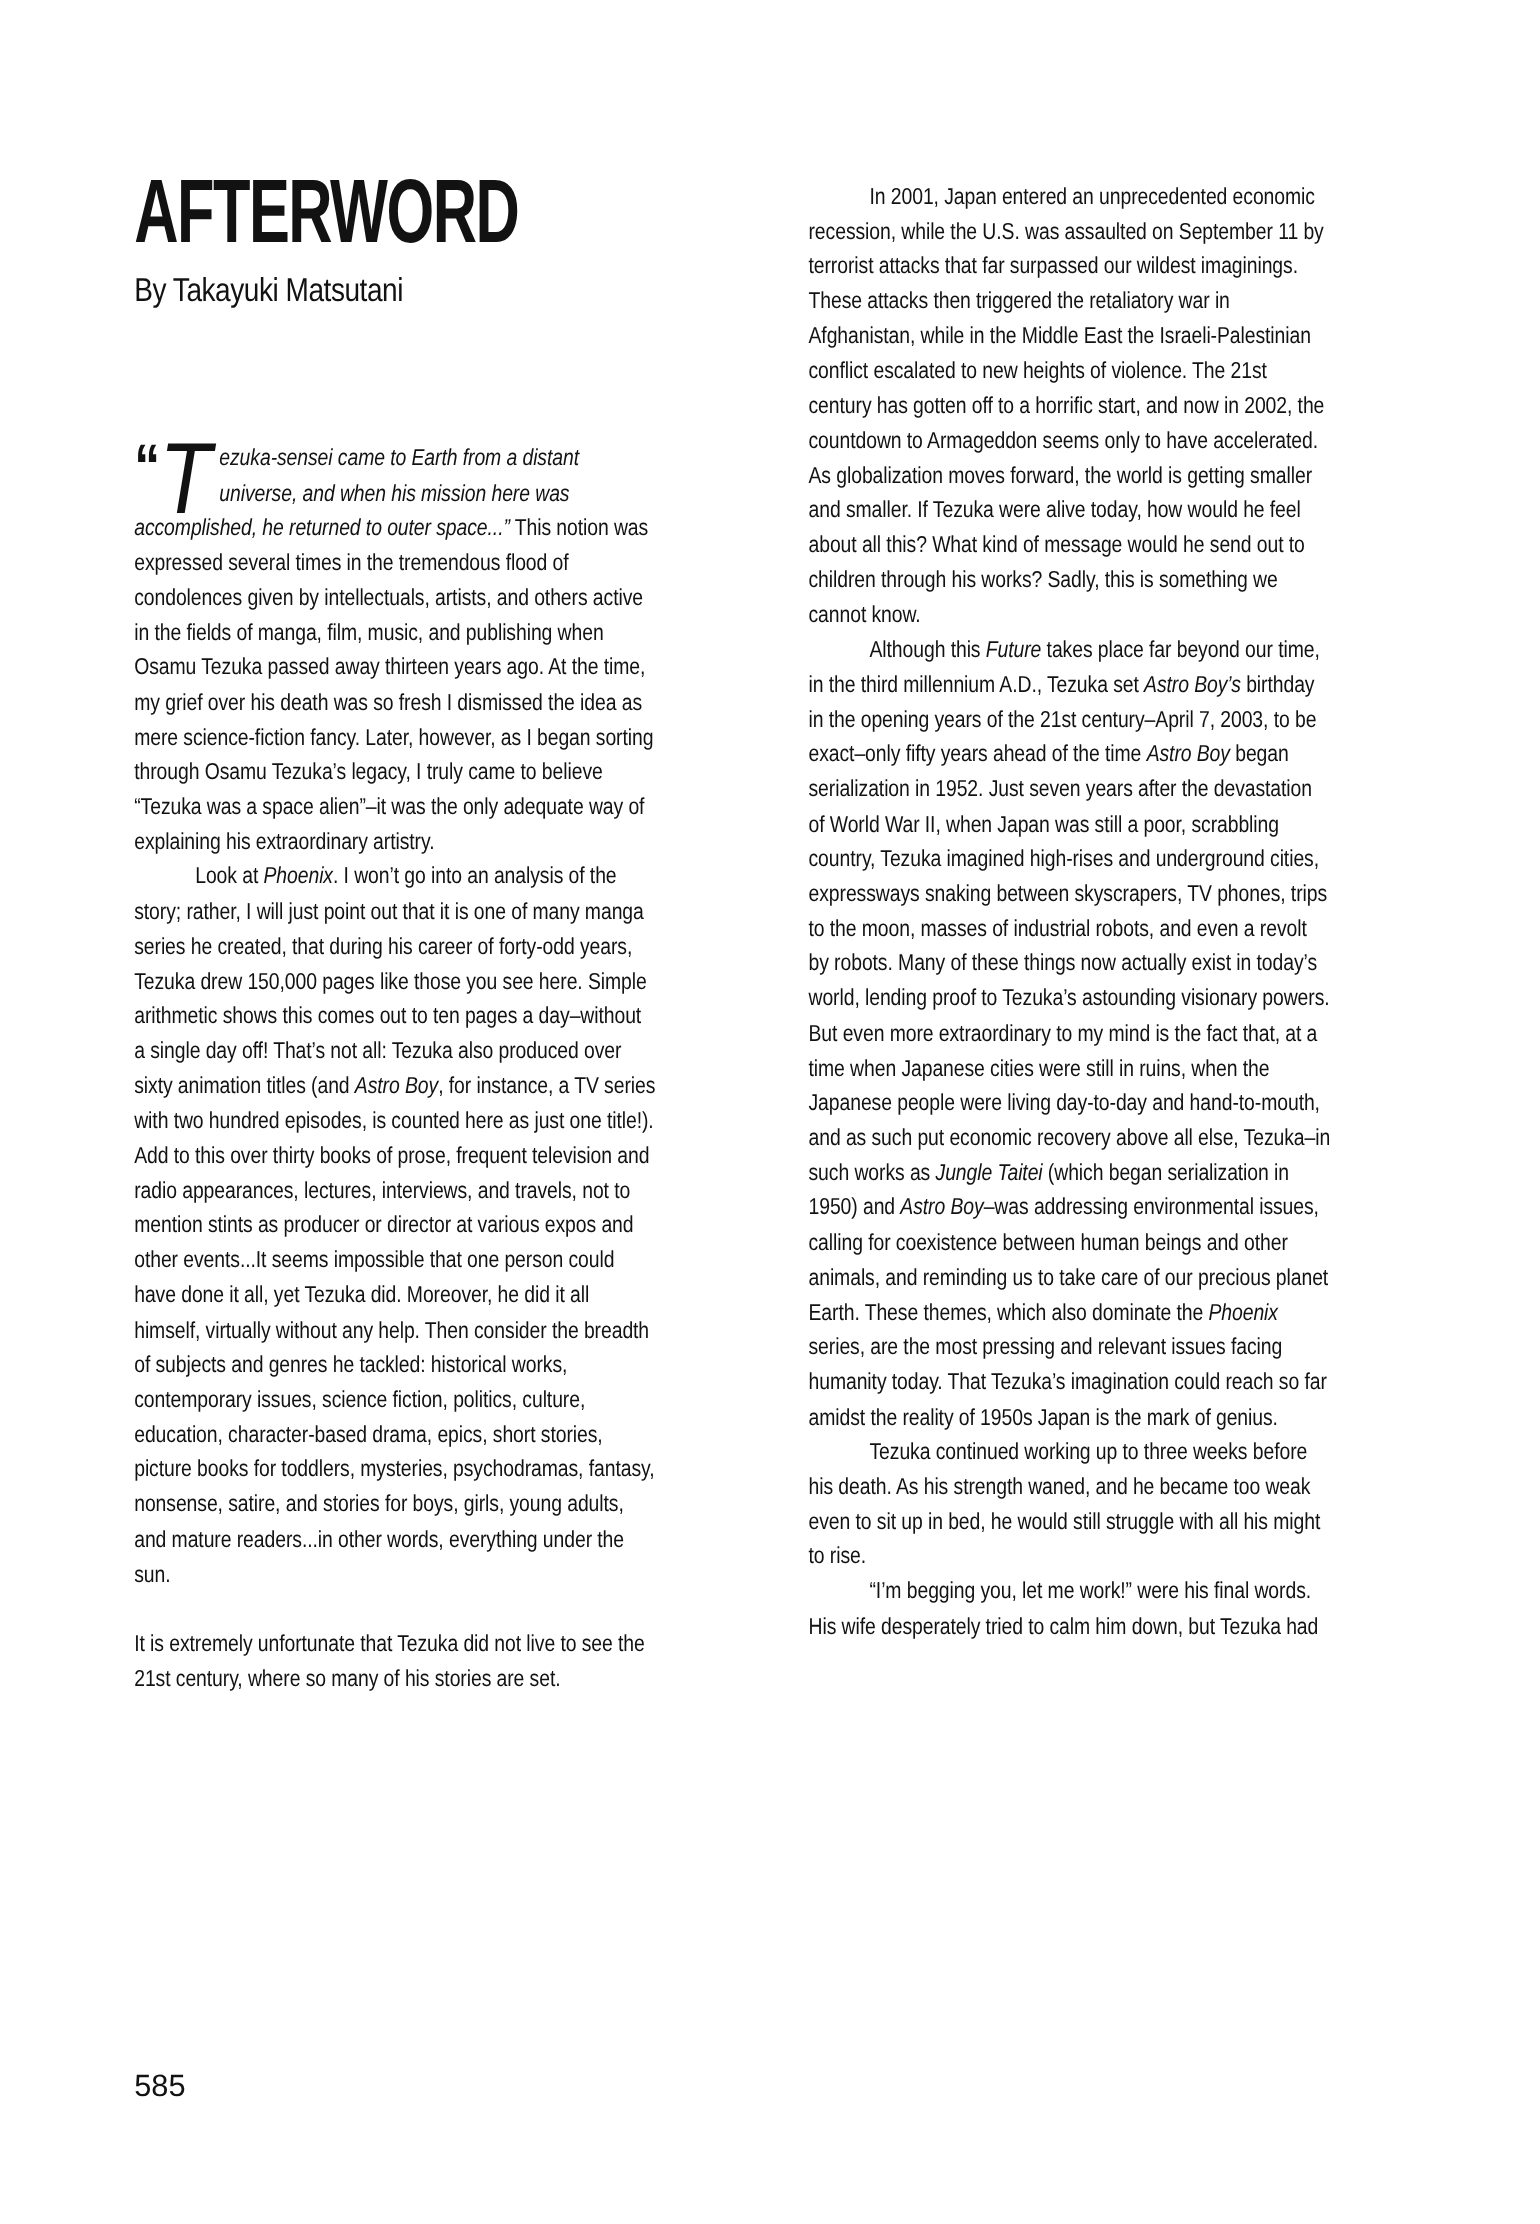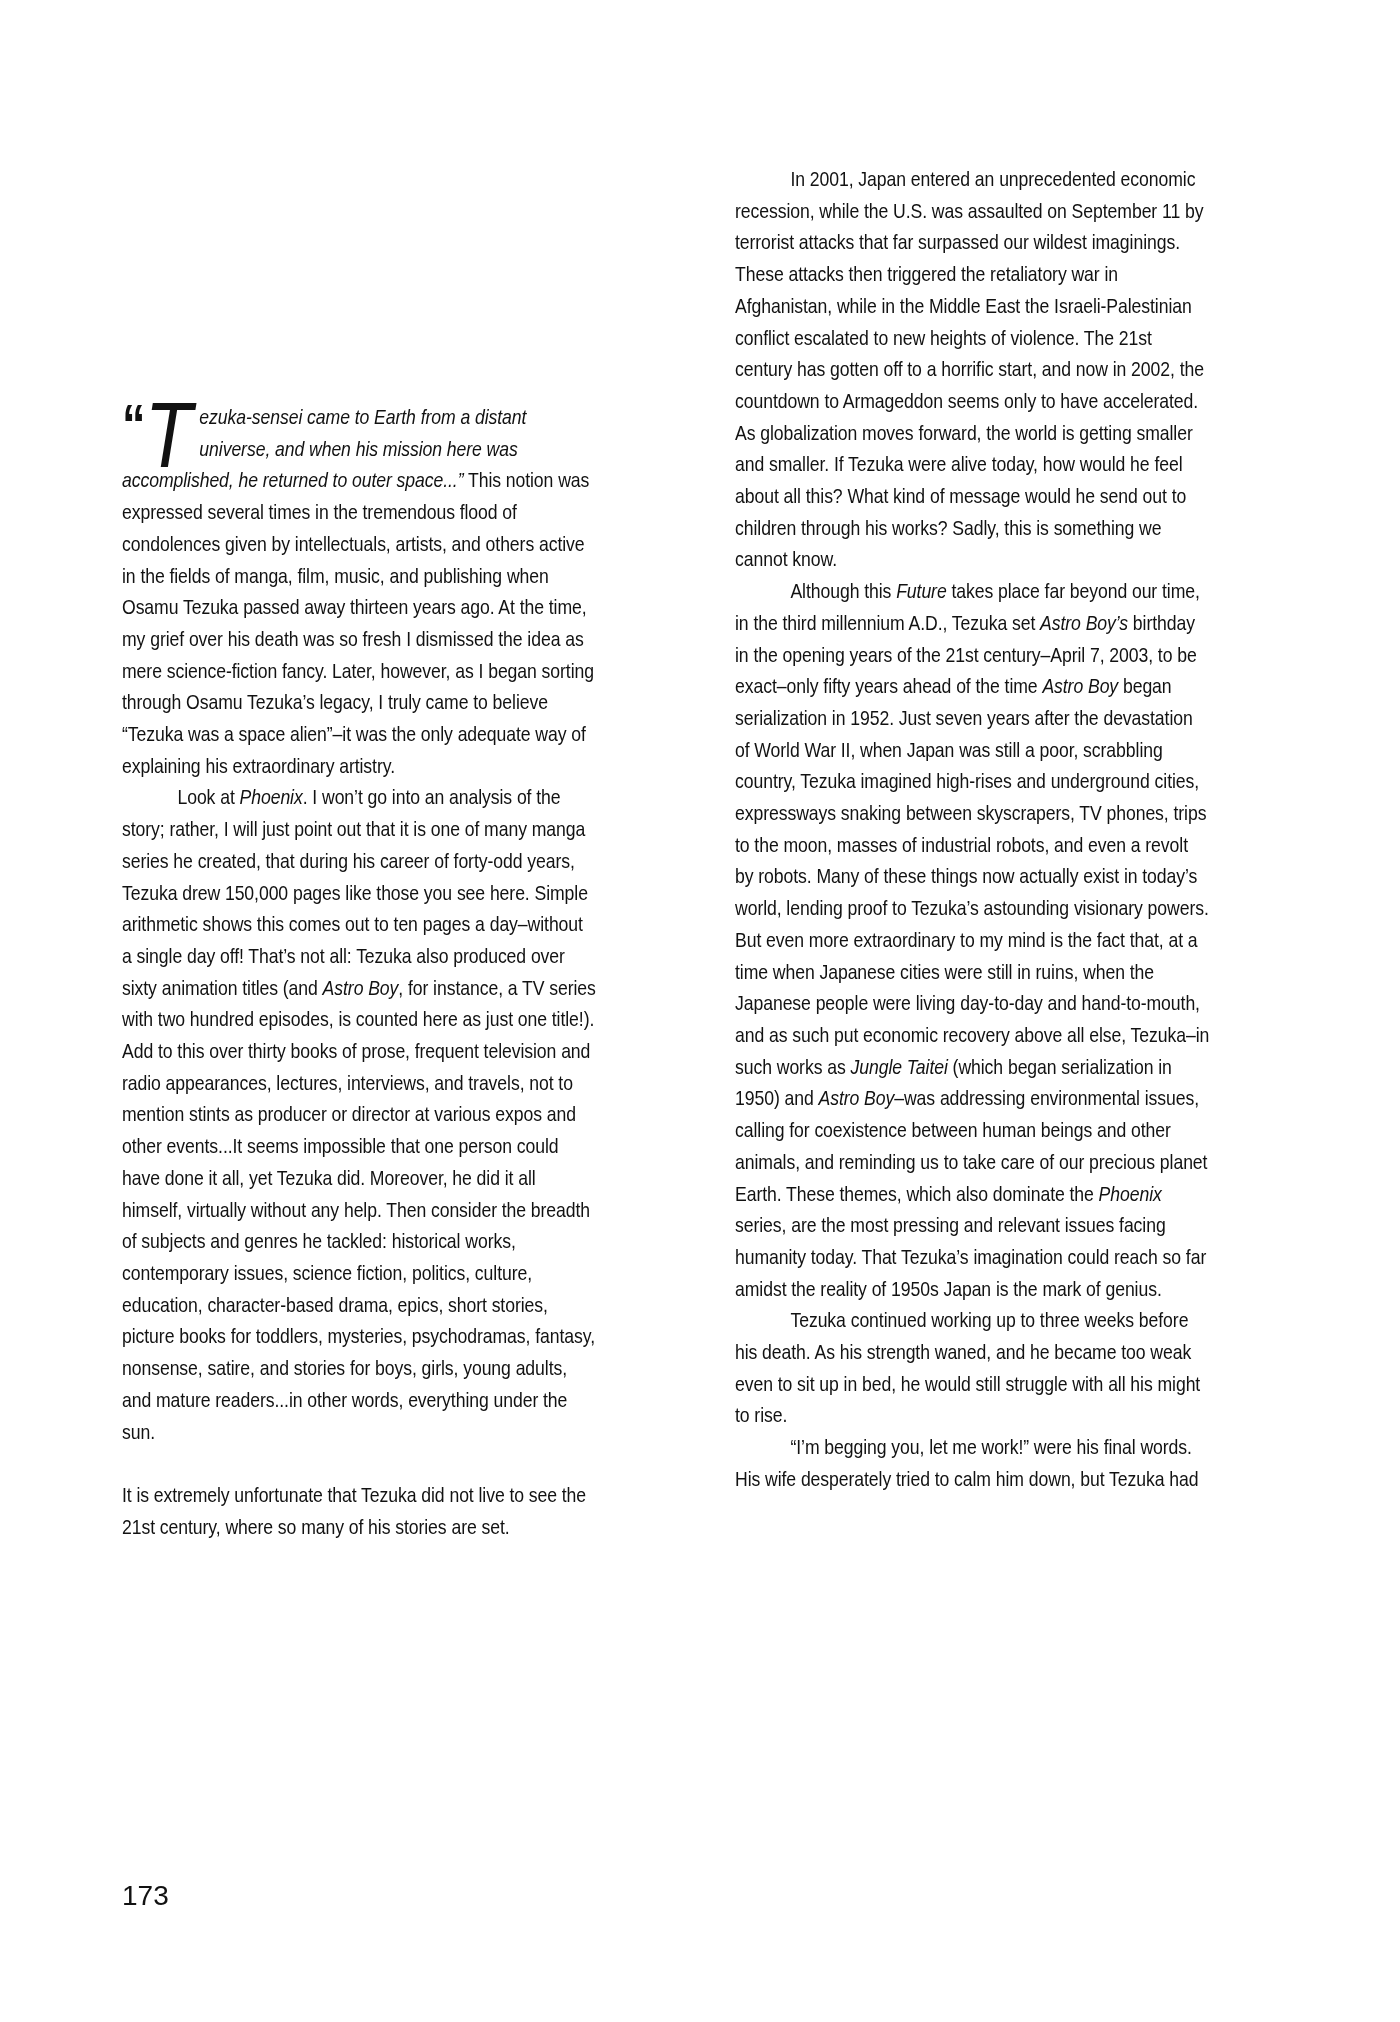--- a/index.html
+++ b/index.html
@@ -72,32 +72,36 @@
     top:1880px;
     font-size:28px;
     letter-spacing:0;
   }
 </style>
 </head>
 <body>
 
 <div class="page">
 
+  <div class="title-block">
+    <h1 class="title">AFTERWORD</h1>
+    <div class="byline">By Takayuki Matsutani</div>
+  </div>
 
   <div class="col col-left">
       <p><span class="opener">
           <span class="oq">“</span>
           <span class="ot">T</span>
         </span><em>ezuka-sensei came to Earth from a distant universe, and when his mission here was accomplished, he returned to outer space...”</em><span> This notion was expressed several times in the tremendous flood of condolences given by intellectuals, artists, and others active in the fields of manga, film, music, and publishing when Osamu Tezuka passed away thirteen years ago. At the time, my grief over his death was so fresh I dismissed the idea as mere science-fiction fancy. Later, however, as I began sorting through Osamu Tezuka’s legacy, I truly came to believe “Tezuka was a space alien”–it was the only adequate way of explaining his extraordinary artistry.</span></p>
       <p class="indent"><span>Look at </span><em>Phoenix</em><span>. I won’t go into an analysis of the story; rather, I will just point out that it is one of many manga series he created, that during his career of forty-odd years, Tezuka drew 150,000 pages like those you see here. Simple arithmetic shows this comes out to ten pages a day–without a single day off! That’s not all: Tezuka also produced over sixty animation titles (and </span><em>Astro Boy</em><span>, for instance, a TV series with two hundred episodes, is counted here as just one title!). Add to this over thirty books of prose, frequent television and radio appearances, lectures, interviews, and travels, not to mention stints as producer or director at various expos and other events...It seems impossible that one person could have done it all, yet Tezuka did. Moreover, he did it all himself, virtually without any help. Then consider the breadth of subjects and genres he tackled: historical works, contemporary issues, science fiction, politics, culture, education, character-based drama, epics, short stories, picture books for toddlers, mysteries, psychodramas, fantasy, nonsense, satire, and stories for boys, girls, young adults, and mature readers...in other words, everything under the sun.</span></p>
       <p class="gap"><span>It is extremely unfortunate that Tezuka did not live to see the 21st century, where so many of his stories are set.</span></p>
     </div>
 
   <div class="col col-right">
       <p class="indent"><span>In 2001, Japan entered an unprecedented economic recession, while the U.S. was assaulted on September 11 by terrorist attacks that far surpassed our wildest imaginings. These attacks then triggered the retaliatory war in Afghanistan, while in the Middle East the Israeli-Palestinian conflict escalated to new heights of violence. The 21st century has gotten off to a horrific start, and now in 2002, the countdown to Armageddon seems only to have accelerated. As globalization moves forward, the world is getting smaller and smaller. If Tezuka were alive today, how would he feel about all this? What kind of message would he send out to children through his works? Sadly, this is something we cannot know.</span></p>
       <p class="indent"><span>Although this </span><em>Future</em><span> takes place far beyond our time, in the third millennium A.D., Tezuka set </span><em>Astro Boy’s</em><span> birthday in the opening years of the 21st century–April 7, 2003, to be exact–only fifty years ahead of the time </span><em>Astro Boy</em><span> began serialization in 1952. Just seven years after the devastation of World War II, when Japan was still a poor, scrabbling country, Tezuka imagined high-rises and underground cities, expressways snaking between skyscrapers, TV phones, trips to the moon, masses of industrial robots, and even a revolt by robots. Many of these things now actually exist in today’s world, lending proof to Tezuka’s astounding visionary powers. But even more extraordinary to my mind is the fact that, at a time when Japanese cities were still in ruins, when the Japanese people were living day-to-day and hand-to-mouth, and as such put economic recovery above all else, Tezuka–in such works as </span><em>Jungle Taitei</em><span> (which began serialization in 1950) and </span><em>Astro Boy</em><span>–was addressing environmental issues, calling for coexistence between human beings and other animals, and reminding us to take care of our precious planet Earth. These themes, which also dominate the </span><em>Phoenix</em><span> series, are the most pressing and relevant issues facing humanity today. That Tezuka’s imagination could reach so far amidst the reality of 1950s Japan is the mark of genius.</span></p>
       <p class="indent"><span>Tezuka continued working up to three weeks before his death. As his strength waned, and he became too weak even to sit up in bed, he would still struggle with all his might to rise.</span></p>
       <p class="indent"><span>“I’m begging you, let me work!” were his final words. His wife desperately tried to calm him down, but Tezuka had</span></p>
     </div>
 
-  <div class="pagenum">173</div>
+  <div class="pagenum">585</div>
 
 </div>
 
 </body></html>

